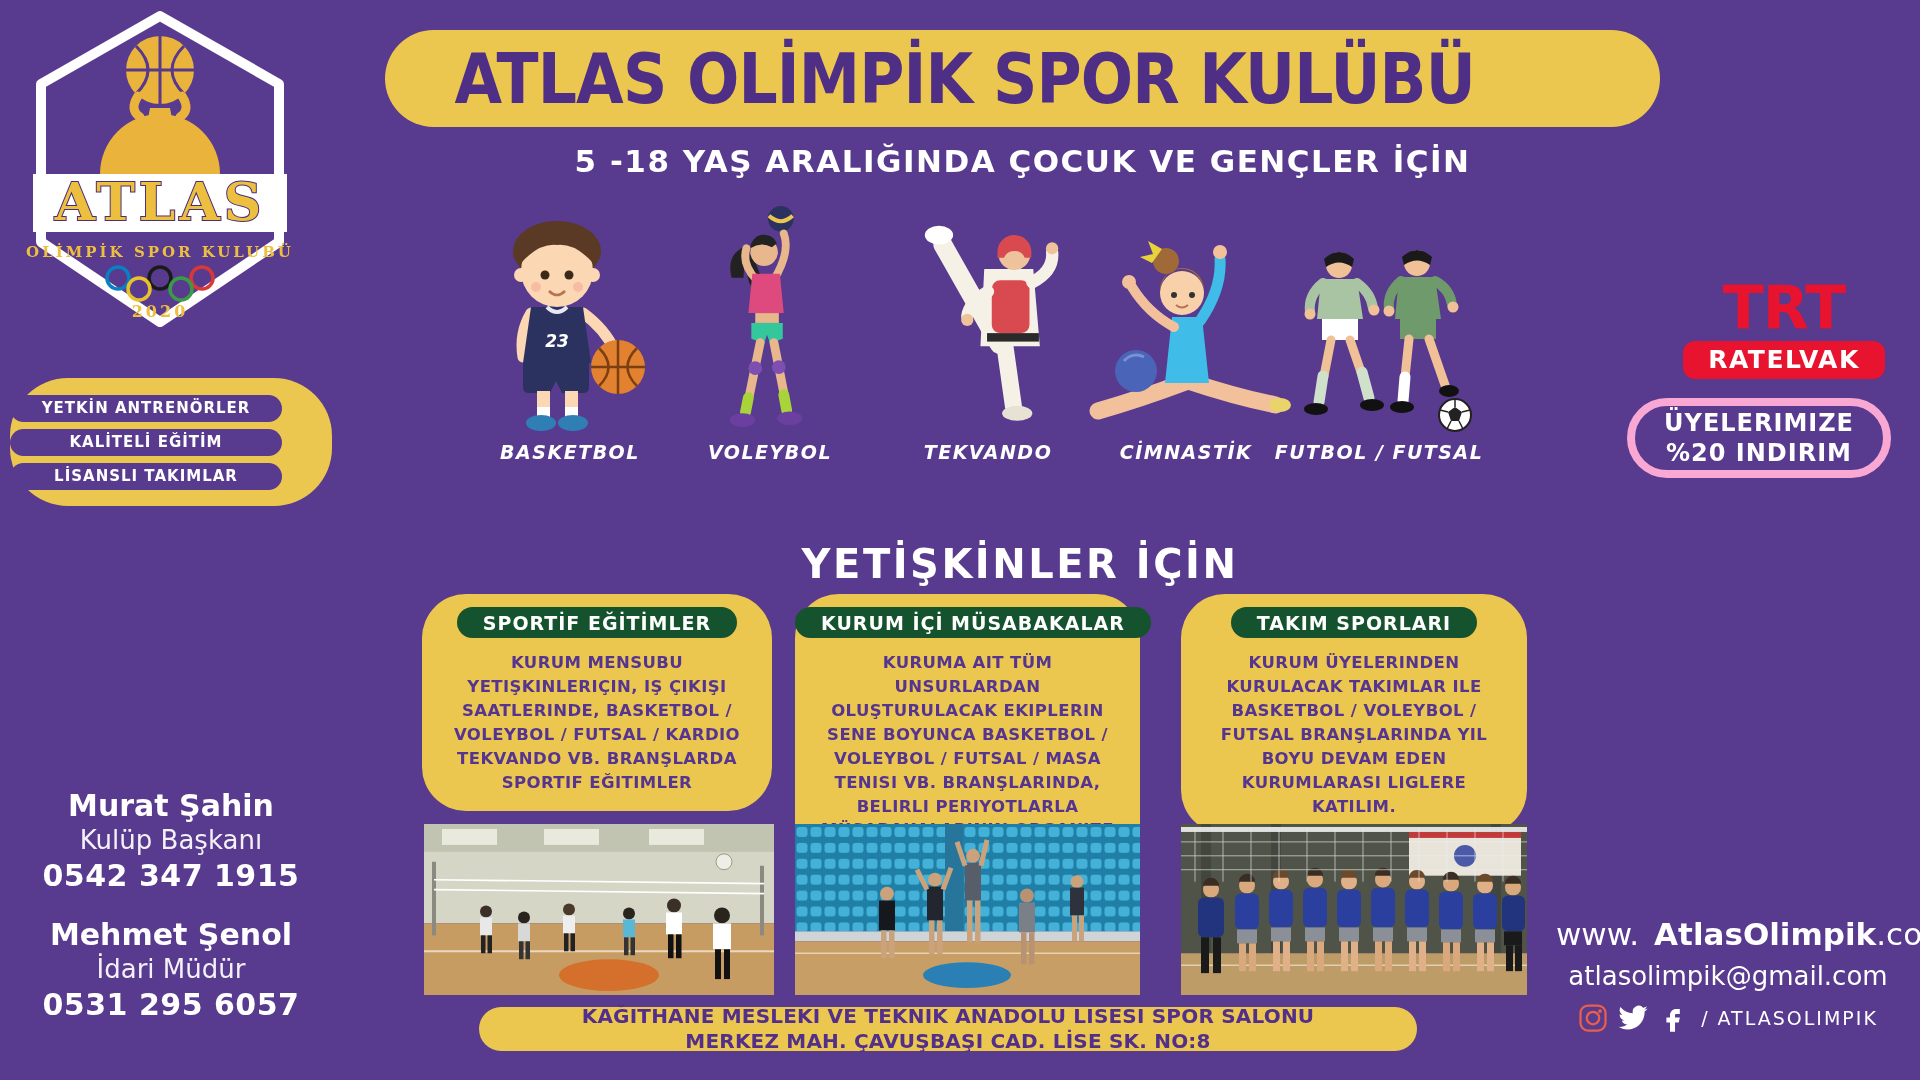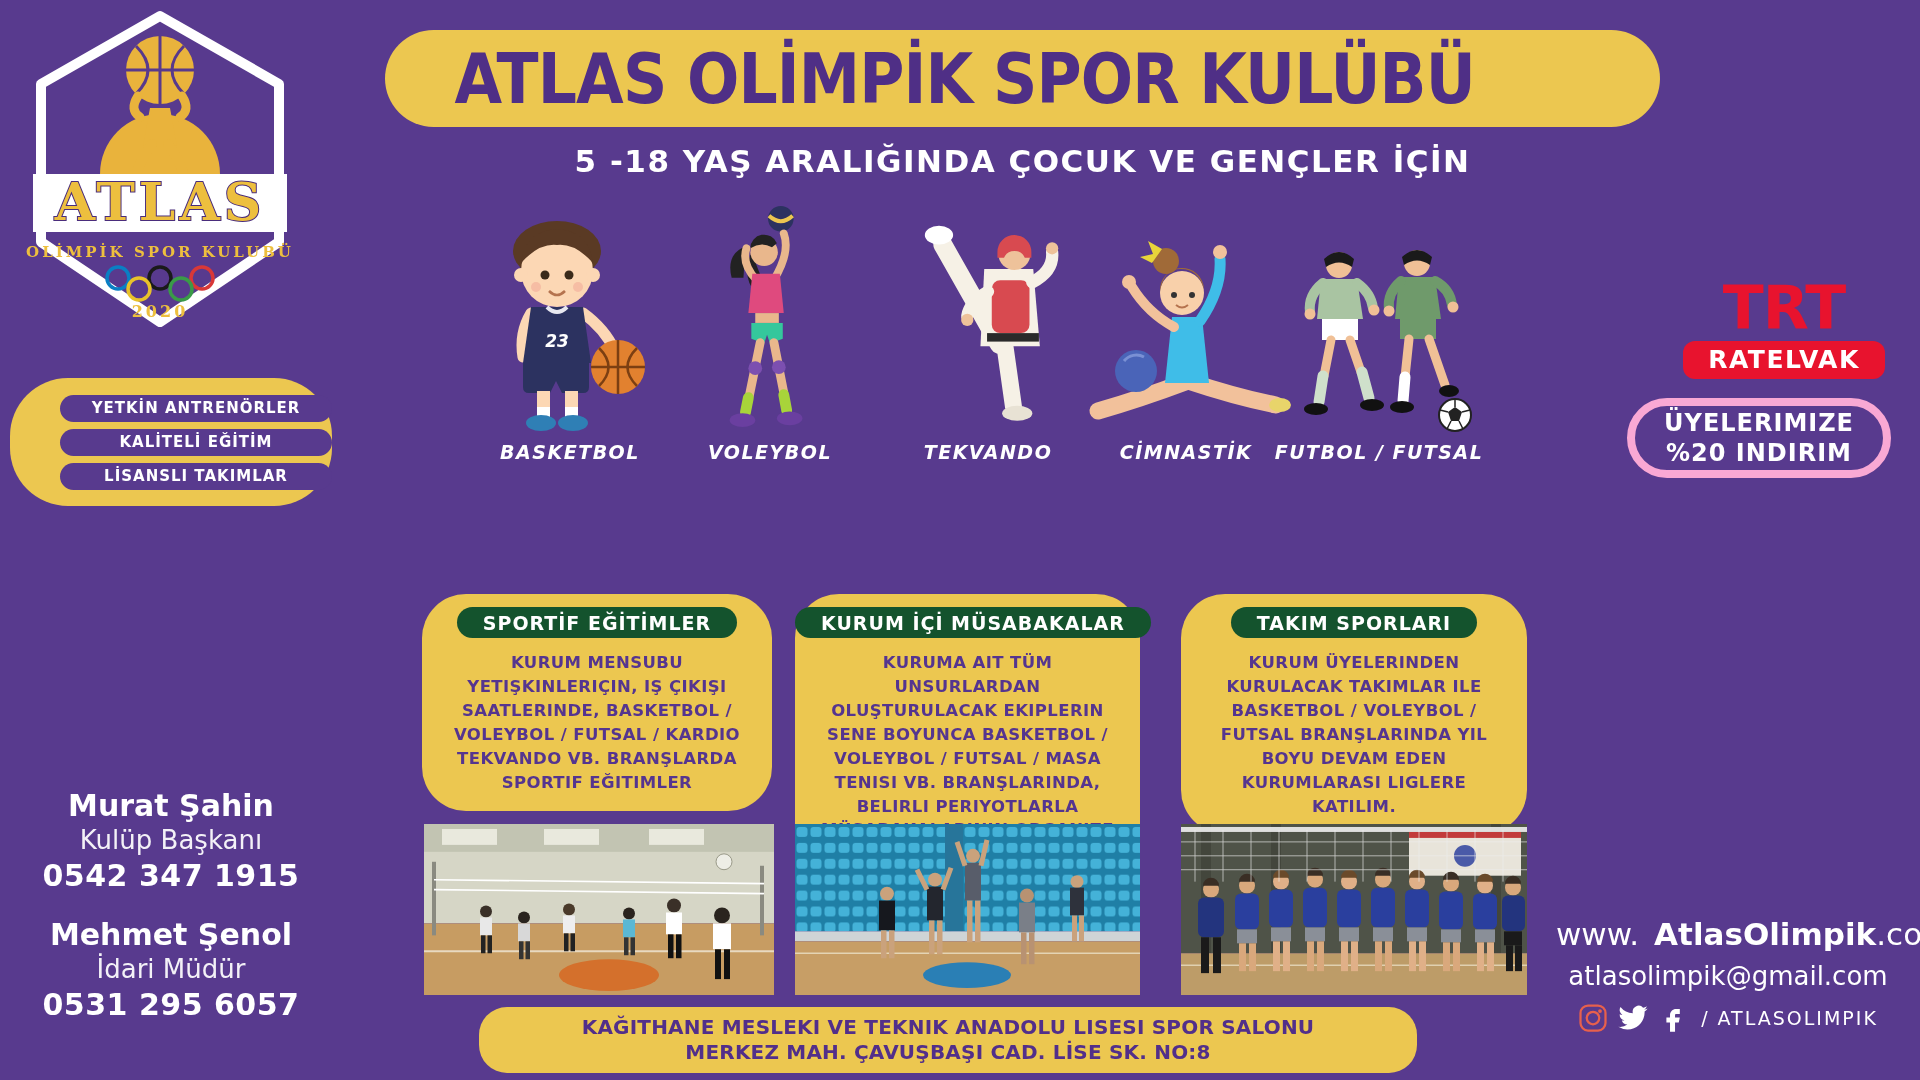--- a/index.html
+++ b/index.html
@@ -24,21 +24,21 @@
   .s1{left:463px;width:214px}.s2{left:685px;width:170px}.s3{left:888px;width:200px}
   .s4{left:1068px;width:236px}.s5{left:1269px;width:220px}
 
   
   .kids-banner{position:absolute;left:556px;top:476px;width:954px;height:34px;background:#ecc750;
                border-radius:17px;display:flex;align-items:center;justify-content:center;
                color:#522f8a;font-size:20px;font-weight:bold;letter-spacing:.3px;}
 
   
   .features{position:absolute;left:10px;top:378px;width:322px;height:128px;background:#ecc750;
-            border-radius:58px;display:flex;flex-direction:column;align-items:flex-end;
+            border-radius:58px;display:flex;flex-direction:column;align-items:flex-start;
             justify-content:center;gap:7px;}
   .feature-pill{width:272px;height:27px;background:#583a8e;border-radius:14px;display:flex;
                 align-items:center;justify-content:center;color:#fff;font-size:15px;
                 font-weight:bold;letter-spacing:1px;}
 
   
   .trt{position:absolute;left:1683px;top:280px;width:202px;text-align:center;}
   .trt-word{font-size:60px;font-weight:bold;color:#e8132e;line-height:.95;letter-spacing:-1px;}
   .trt-plate{margin-top:4px;background:#e8132e;border-radius:12px;height:38px;line-height:38px;
              color:#fff;font-weight:bold;font-size:25px;letter-spacing:1.5px;}
@@ -65,21 +65,21 @@
   .photo svg{display:block;width:100%;height:100%;}
 
   
   .contacts{position:absolute;left:28px;top:788px;width:286px;text-align:center;color:#fff;}
   .contact{margin-bottom:24px;}
   .contact-name{font-size:30px;font-weight:bold;}
   .contact-role{font-size:26px;font-weight:normal;opacity:.93;margin-top:2px;}
   .contact-phone{font-size:30px;font-weight:bold;margin-top:3px;letter-spacing:.5px;}
 
   
-  .address{position:absolute;left:479px;top:1007px;width:938px;height:66px;background:#ecc750;
+  .address{position:absolute;left:479px;top:1007px;width:938px;height:44px;background:#ecc750;
            border-radius:28px;display:flex;flex-direction:column;align-items:center;
            justify-content:center;color:#522f8a;font-weight:bold;font-size:20px;line-height:1.25;
            letter-spacing:.2px;}
 
   
   .footer-right{position:absolute;left:1556px;top:916px;width:344px;text-align:center;color:#fff;}
   .site{font-size:31px;font-weight:normal;}
   .site b{font-weight:bold;margin-left:15px;}
   .email{font-size:26px;margin-top:9px;}
   .social-row{margin-top:11px;display:flex;align-items:center;justify-content:center;gap:9px;}
@@ -264,20 +264,21 @@
   <div class="trt">
     <div class="trt-word">TRT</div>
     <div class="trt-plate">RATELVAK</div>
   </div>
 
   <div class="discount">
     <div>ÜYELERIMIZE</div>
     <div>%20 INDIRIM</div>
   </div>
 
+  <div class="adults-heading">YETİŞKİNLER İÇİN</div>
 
   <div class="card c1">
     <div class="card-header">SPORTİF EĞİTİMLER</div>
     <div class="card-body">KURUM MENSUBU YETIŞKINLERIÇIN, IŞ ÇIKIŞI SAATLERINDE, BASKETBOL / VOLEYBOL / FUTSAL / KARDIO TEKVANDO VB. BRANŞLARDA SPORTIF EĞITIMLER</div>
   </div>
   <div class="card c2">
     <div class="card-header">KURUM İÇİ MÜSABAKALAR</div>
     <div class="card-body">KURUMA AIT TÜM UNSURLARDAN OLUŞTURULACAK EKIPLERIN SENE BOYUNCA BASKETBOL / VOLEYBOL / FUTSAL / MASA TENISI VB. BRANŞLARINDA, BELIRLI PERIYOTLARLA MÜSABAKALARININ ORGANIZE EDILMESI</div>
   </div>
   <div class="card c3">

